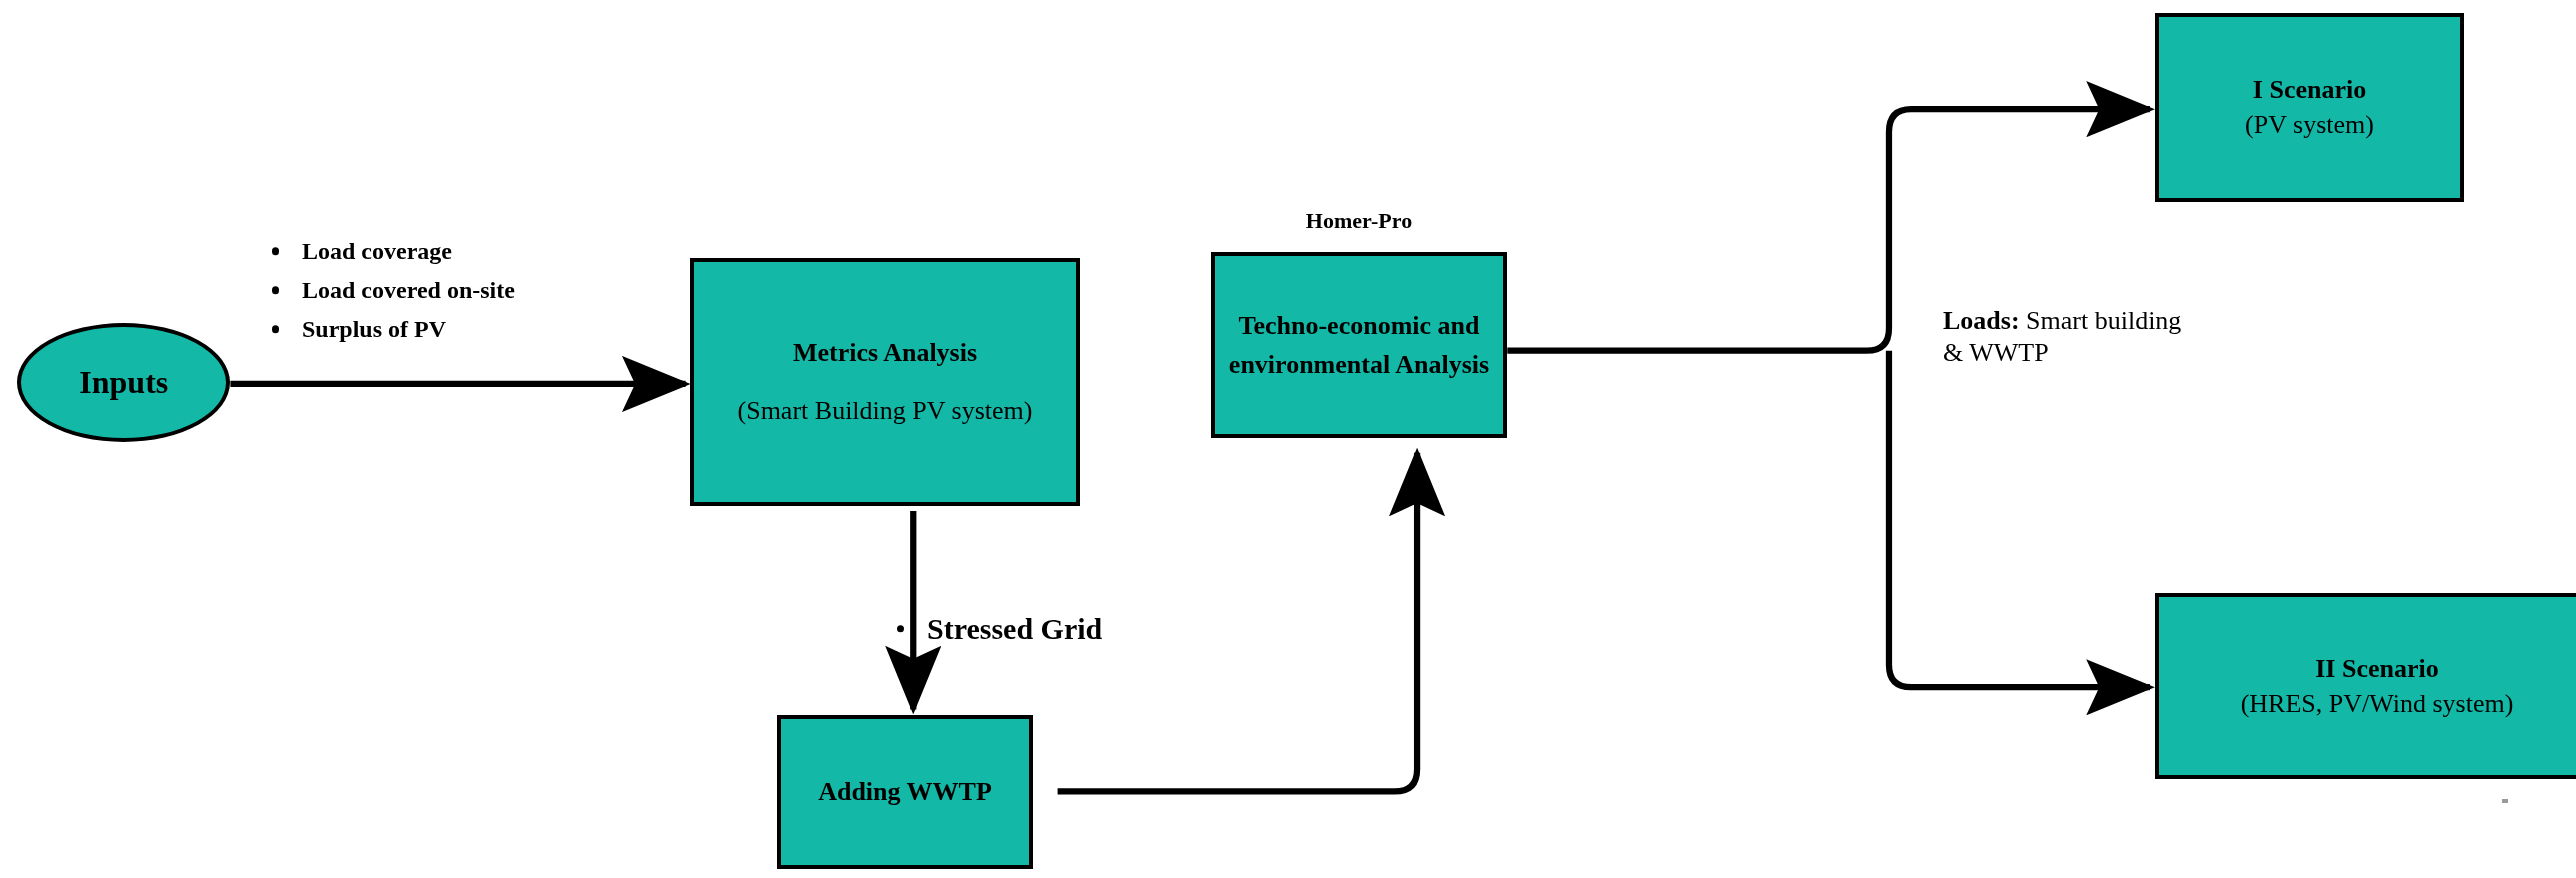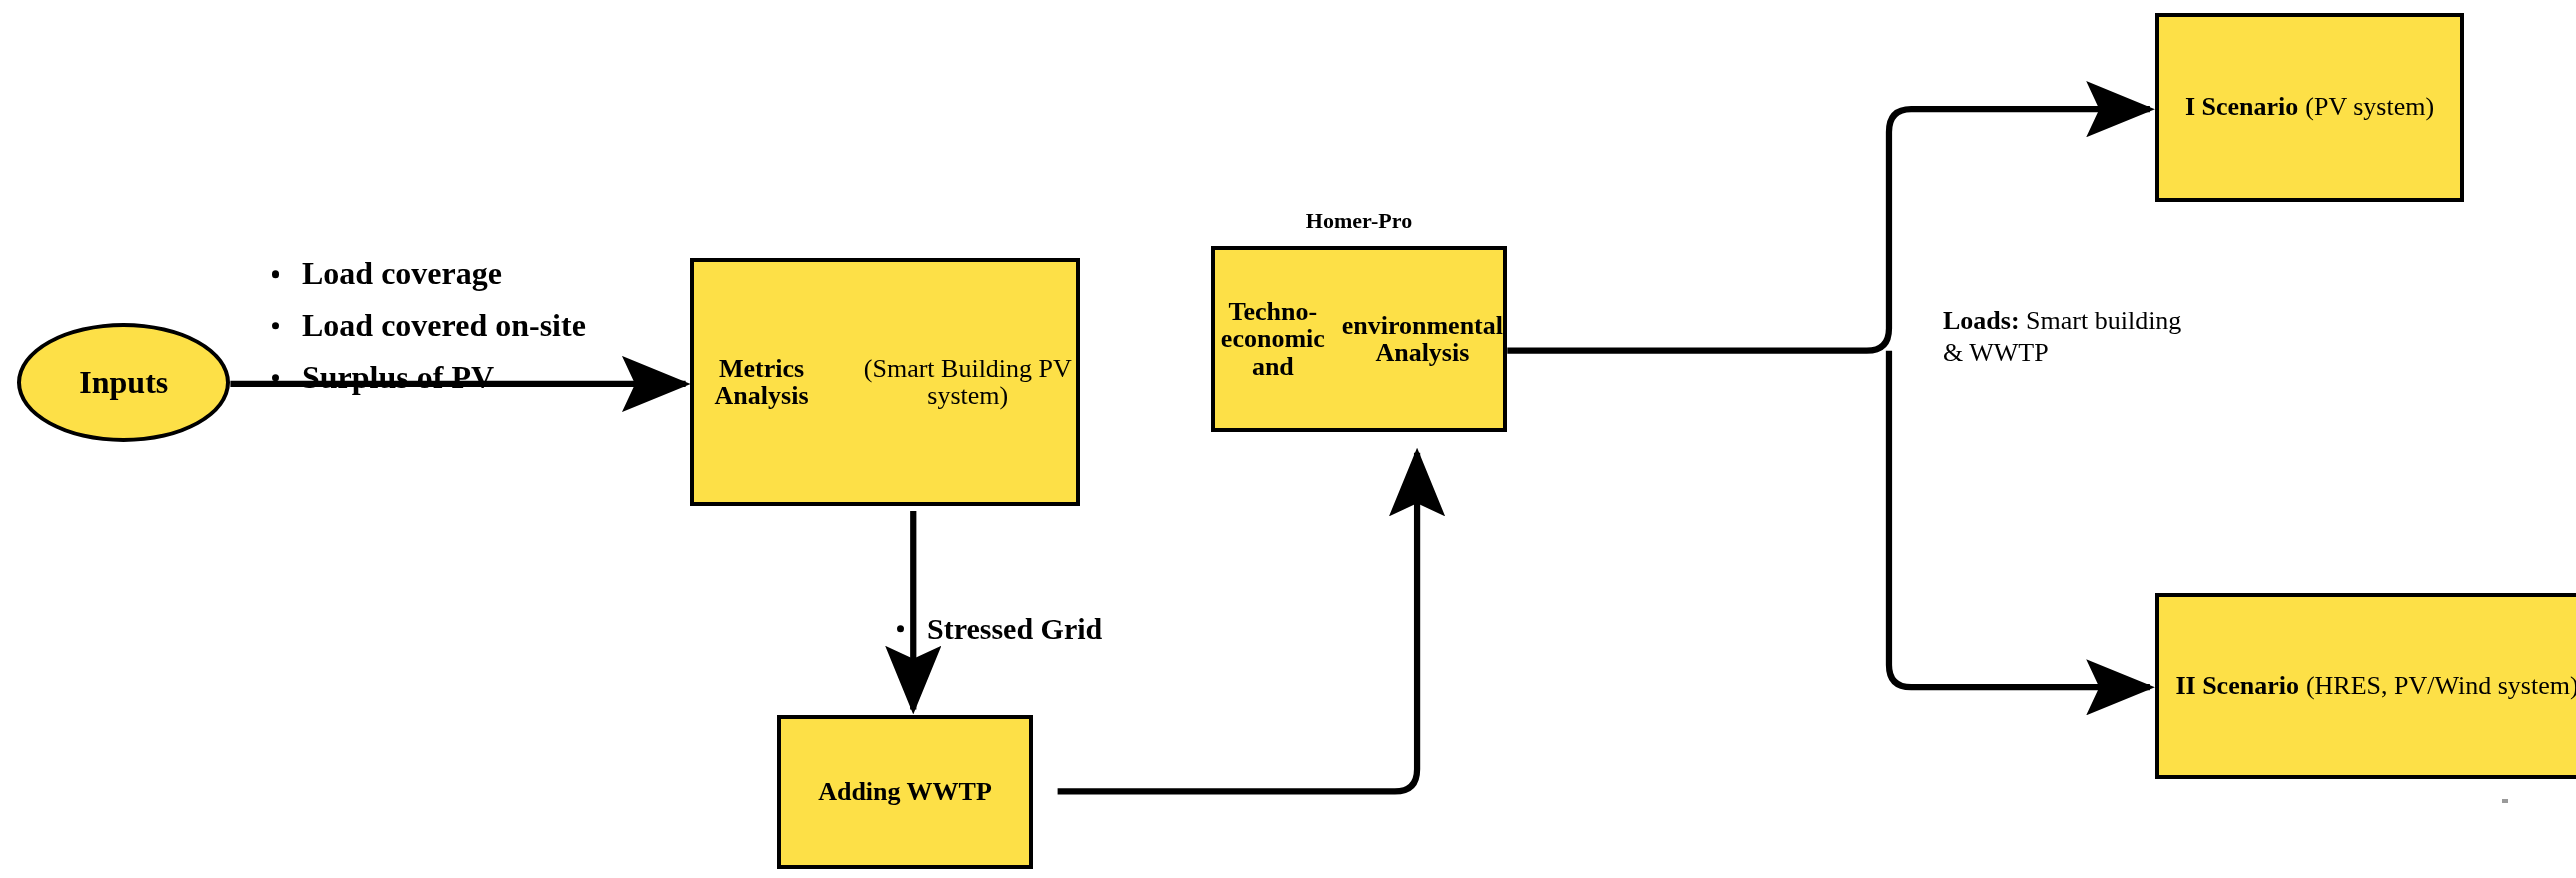--- a/index.html
+++ b/index.html
@@ -18,24 +18,23 @@
   svg.edges{
     position:absolute;
     left:0; top:0;
     width:2576px;
     height:879px;
     pointer-events:none;
   }
   .node{
     position:absolute;
     box-sizing:border-box;
-    background:#fde047;
+    background:#14b8a6;
     display:flex;
-    flex-direction:row;
-    align-items:center;
+    flex-direction:column;
     justify-content:center;
     text-align:center;
   }
   .boxnode{
     border:4.9px solid #000000;
   }
   .ellipse-node{
     border:4.9px solid #000000;
     border-radius:50%;
   }
@@ -106,34 +105,34 @@
 
     <path d="M 2722 190 Q 2722 157 2754 157 L 3098 157" fill="none" stroke="#000000" stroke-width="9" marker-end="url(#arrowhead)"></path>
 
     <path d="M 2722 505 L 2722 958 Q 2722 990 2754 990 L 3098 990" fill="none" stroke="#000000" stroke-width="9" marker-end="url(#arrowhead)"></path>
   </svg>
 
   <div class="node ellipse-node" style="left:17.3px; top:323px; width:213px; height:119px; font-size:32px;">
     <span class="title-bold">Inputs</span>
   </div>
 
-  <ul class="bullet-list" style="left:266px; top:248px; font-size:32px; line-height:1.62;">
+  <ul class="bullet-list" style="left:266px; top:232px; font-size:24px; line-height:1.62;">
     <li>Load coverage</li>
     <li>Load covered on-site</li>
     <li>Surplus of PV</li>
   </ul>
 
   <div class="node boxnode" style="left:690px; top:258px; width:390px; height:248px; font-size:26px; justify-content:center; gap:30.5px;">
     <span class="title-bold">Metrics Analysis</span>
     <span class="sub-reg">(Smart Building PV system)</span>
   </div>
 
   <div class="freetext title-bold" style="left:1211px; top:208px; width:296px; text-align:center; font-size:22px;">Homer-Pro</div>
 
-  <div class="node boxnode" style="left:1211px; top:246px; width:296px; height:186px; font-size:26px; gap:11px;">
+  <div class="node boxnode" style="left:1211px; top:252px; width:296px; height:186px; font-size:26px; gap:11px;">
     <span class="title-bold">Techno-economic and</span>
     <span class="title-bold">environmental Analysis</span>
   </div>
 
   <ul class="bullet-list" style="left:891px; top:609px; font-size:30px; line-height:1.3;">
     <li>Stressed Grid</li>
   </ul>
 
   <div class="node boxnode" style="left:777px; top:715px; width:256px; height:154px; font-size:26px;">
     <span class="title-bold">Adding WWTP</span>

